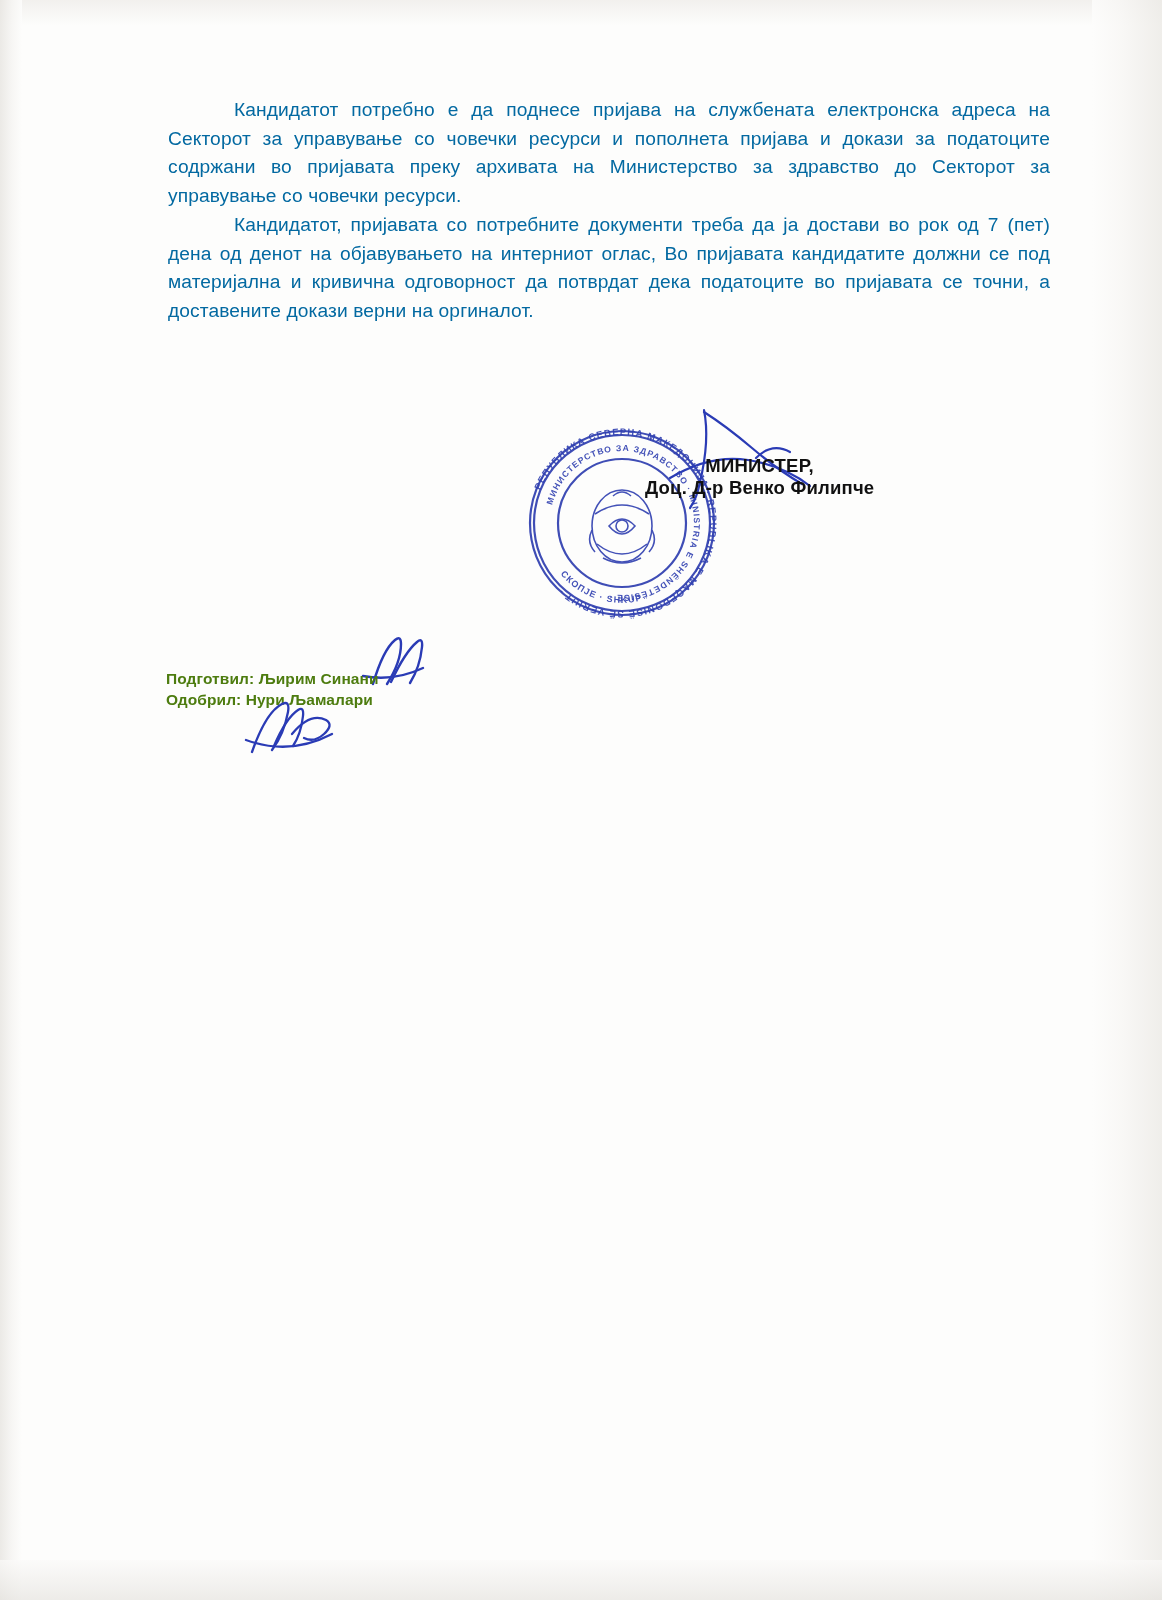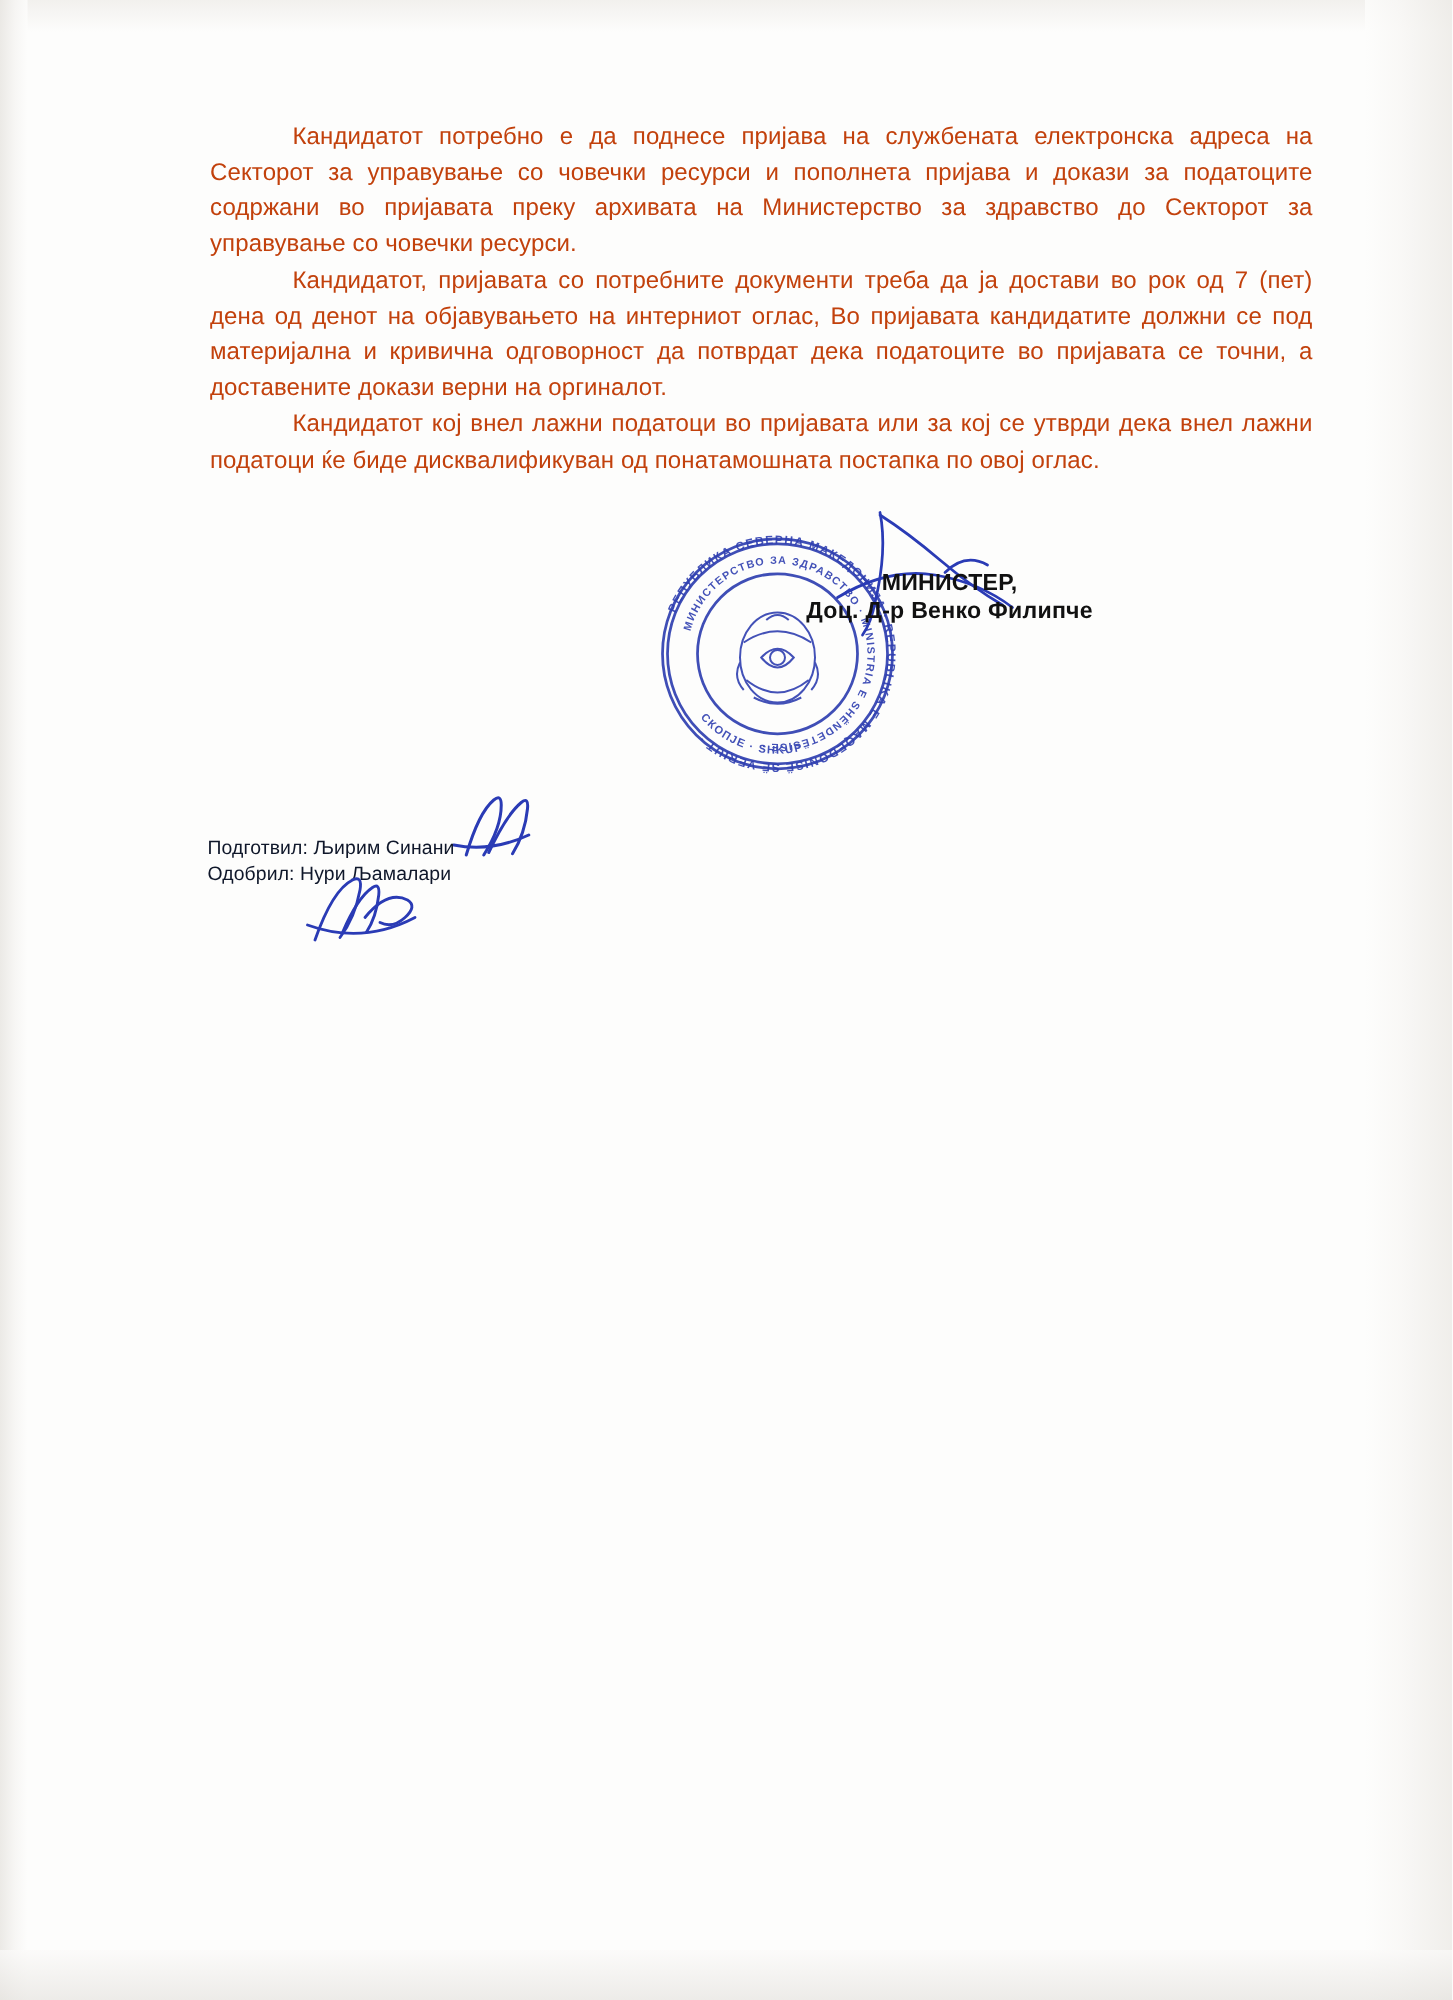--- a/index.html
+++ b/index.html
@@ -49,21 +49,21 @@
   .content {
     position: absolute;
     left: 168px;
     top: 96px;
     width: 882px;
   }
   p.body-par {
     margin: 0 0 1px 0;
     font-size: 19.2px;
     line-height: 28.5px;
-    color: #c2410c;
+    color: #0369a1;
     text-align: justify;
     text-indent: 66px;
     font-family: "Liberation Sans", sans-serif;
     letter-spacing: 0.1px;
   }
   .regards {
     margin-top: 30px;
     font-size: 19px;
     color: #141414;
     text-indent: 8px;
@@ -86,22 +86,22 @@
     color: #111111;
     letter-spacing: .2px;
   }
   .footer-block {
     position: absolute;
     left: 166px;
     top: 668px;
   }
   .footer-line {
     font-size: 15.5px;
-    font-weight: normal;
-    color: #0f172a;
+    font-weight: bold;
+    color: #4d7c0f;
     line-height: 21px;
     letter-spacing: .1px;
   }
   
   .stamp {
     position: absolute;
     left: 517px;
     top: 418px;
     width: 210px;
     height: 210px;
@@ -131,21 +131,20 @@
 <div class="page">
 
   <div class="scan-top"></div>
   <div class="scan-edge-left"></div>
   <div class="scan-edge-right"></div>
   <div class="scan-edge-bottom"></div>
 
   <div class="content">
     <p class="body-par">Кандидатот потребно е да поднесе пријава на службената електронска адреса на Секторот за управување со човечки ресурси и пополнета пријава и докази за податоците содржани во пријавата преку архивата на Министерство за здравство до Секторот за управување со човечки ресурси.</p>
     <p class="body-par">Кандидатот, пријавата со потребните документи треба да ја достави во рок од 7 (пет) дена од денот на објавувањето на интерниот оглас, Во пријавата кандидатите должни се под материјална и кривична одговорност да потврдат дека податоците во пријавата се точни, а доставените докази верни на оргиналот.</p>
-    <p class="body-par">Кандидатот кој внел лажни податоци во пријавата или за кој се утврди дека внел лажни податоци ќе биде дисквалификуван од понатамошната постапка по овој оглас.</p>
   </div>
 
   <div class="stamp">
     <svg width="210" height="210" viewBox="0 0 210 210" xmlns="http://www.w3.org/2000/svg">
       <defs>
         <path id="outerArc" d="M 105,105 m -88,0 a 88,88 0 1,1 176,0 a 88,88 0 1,1 -176,0"></path>
         <path id="innerArc" d="M 105,105 m -72,0 a 72,72 0 1,1 144,0 a 72,72 0 1,1 -144,0"></path>
         <path id="bottomArc" d="M 105,105 m -80,0 a 80,80 0 0,0 160,0"></path>
       </defs>
       <g fill="none" stroke="#2f3fb0" stroke-width="2.2" opacity="0.92">

